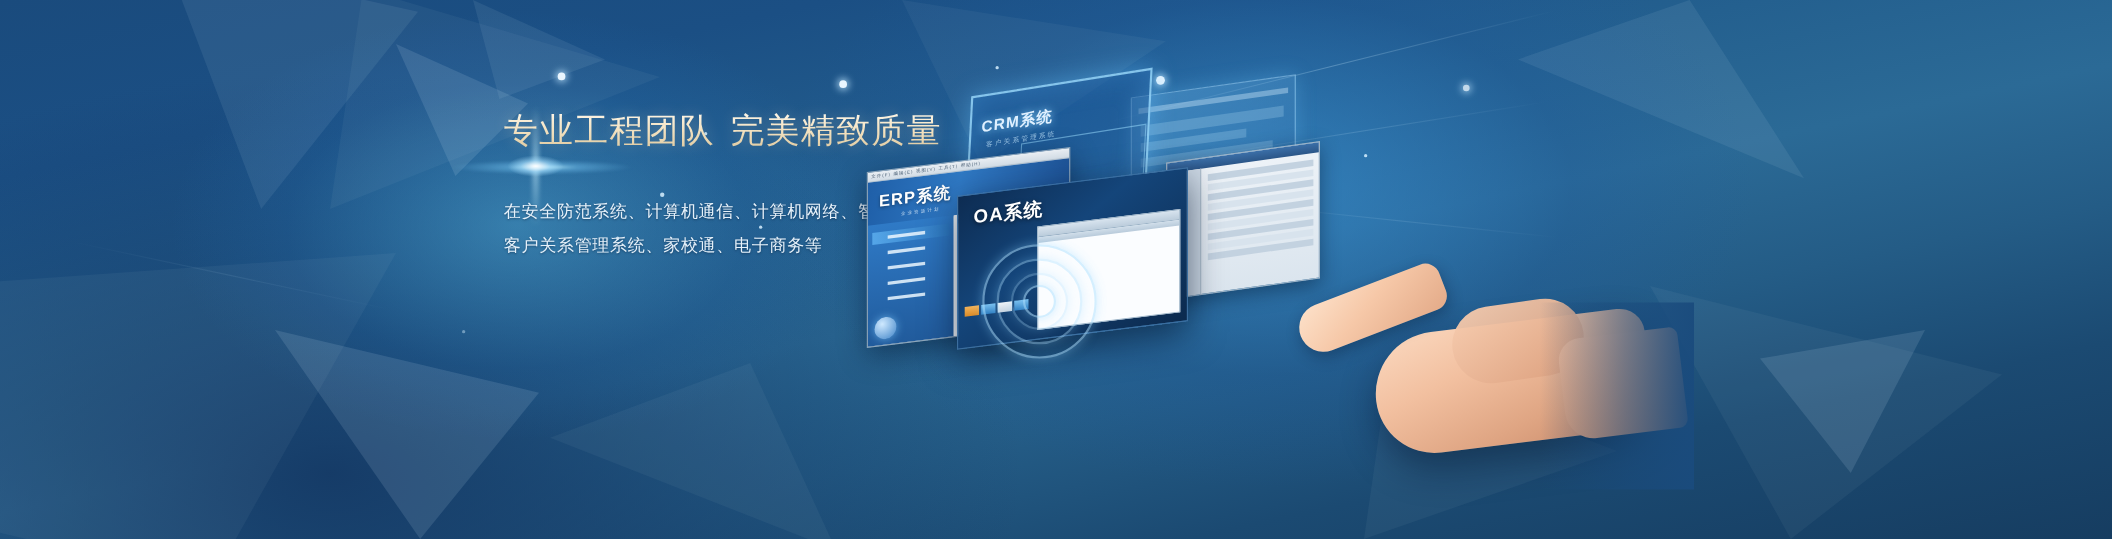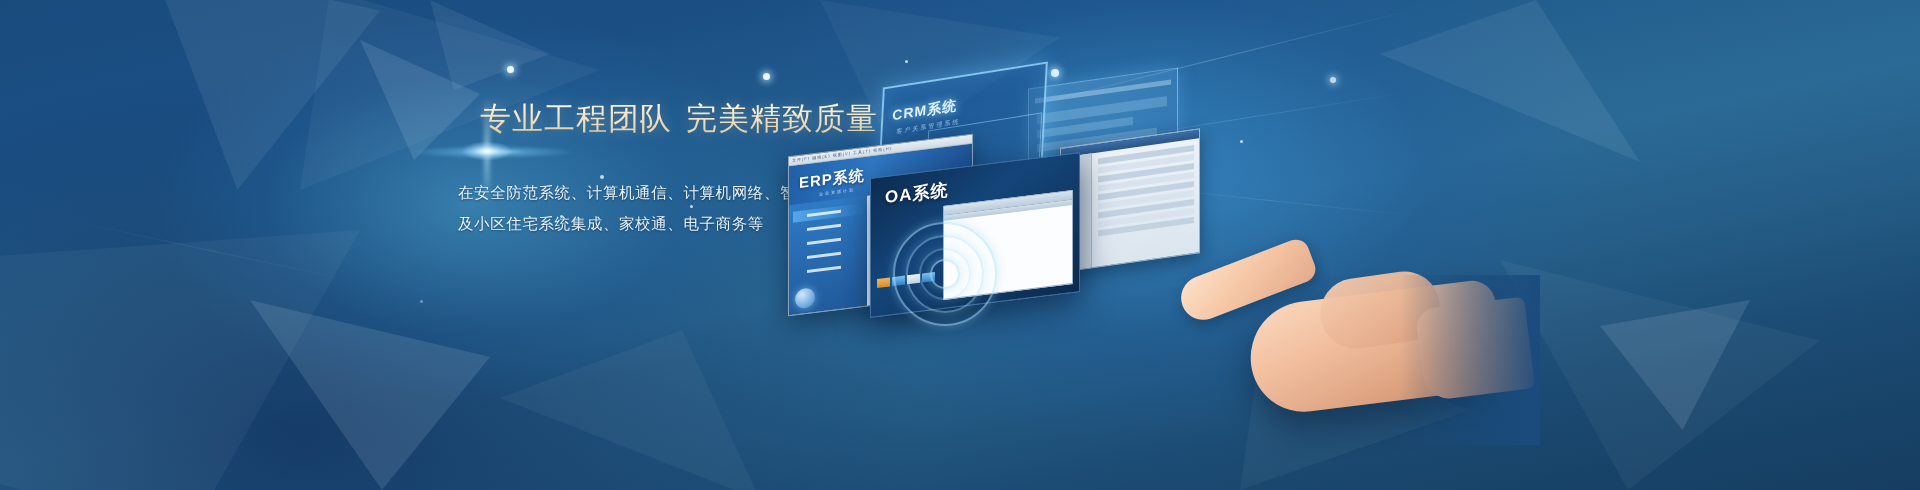--- a/index.html
+++ b/index.html
@@ -42,21 +42,20 @@
 
   
   .copy{position:absolute;left:458px;top:100px;width:420px;}
   .headline{
     font-size:31px;letter-spacing:1px;line-height:1.25;white-space:nowrap;
     color:#f6e9cf;
     background:linear-gradient(180deg,#fffaf0 0%,#f3e3c4 45%,#d9c49a 100%);
     -webkit-background-clip:text;background-clip:text;-webkit-text-fill-color:transparent;
     text-shadow:0 0 14px rgba(255,235,190,.30);
     font-weight:400;
-    text-align:right;
   }
   .headline .gap{display:inline-block;width:14px;}
   .body{margin-top:38px;color:#e6f1fa;font-size:15.5px;line-height:31px;letter-spacing:.6px;}
   .body div{white-space:nowrap;text-shadow:0 1px 2px rgba(0,20,45,.45);}
 
   
   .screens{position:absolute;left:770px;top:40px;width:470px;height:300px;}
 
   .scr{position:absolute;box-sizing:border-box;}
 
@@ -219,21 +218,21 @@
   <div class="spark" style="left:690px;top:205px;width:3px;height:3px;"></div>
   <div class="spark" style="left:560px;top:215px;width:3px;height:3px;"></div>
   <div class="spark" style="left:905px;top:60px;width:3px;height:3px;"></div>
   <div class="spark" style="left:1240px;top:140px;width:3px;height:3px;"></div>
   <div class="spark" style="left:420px;top:300px;width:3px;height:3px;opacity:.5;"></div>
 
   <div class="copy">
     <div class="headline"><span>专业工程团队</span><span class="gap"></span><span>完美精致质量</span></div>
     <div class="body">
       <div>在安全防范系统、计算机通信、计算机网络、智能大厦</div>
-      <div>及小区住宅系统集成、家校通、电子商务等</div>
+      <div>客户关系管理系统、家校通、电子商务等</div>
     </div>
   </div>
 
   <div class="screens">
 
     <div class="scr ghost">
       <div class="bar" style="top:10px;"></div>
       <div class="blk" style="left:8px;top:26px;width:130px;height:10px;"></div>
       <div class="blk" style="left:8px;top:42px;width:96px;height:8px;"></div>
       <div class="blk" style="left:8px;top:56px;width:120px;height:8px;"></div>

